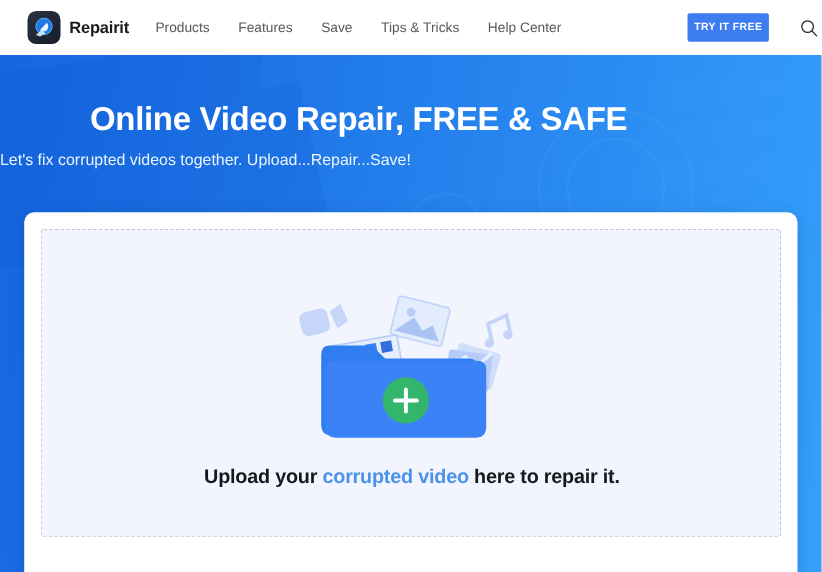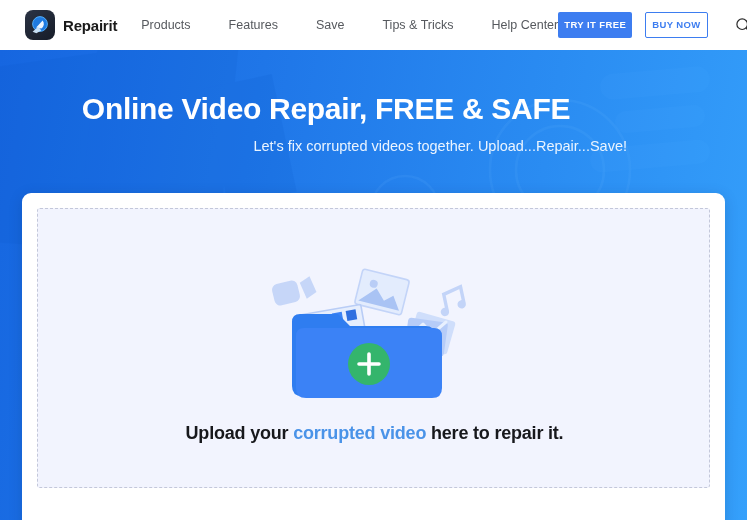--- a/index.html
+++ b/index.html
@@ -24,21 +24,21 @@
     width: 30px; height: 30px; border-radius: 8px;
     background: linear-gradient(145deg, #2b3344 0%, #161c28 100%);
     display: flex; align-items: center; justify-content: center;
     flex: none;
   }
   .brand-mark svg { display: block; }
   .brand-name {
     margin-left: 8px; font-size: 15px; font-weight: bold;
     color: #1a1a1a; letter-spacing: -0.2px;
   }
-  .nav { display: flex; align-items: flex-end; margin-left: 24px; gap: 12px; }
+  .nav { display: flex; align-items: flex-end; margin-left: 24px; }
   .nav-link {
     font-size: 12.5px; color: #56595e; margin-right: 26px;
     white-space: nowrap; cursor: pointer;
   }
   .nav-link:last-child { margin-right: 0; }
   .actions { display: flex; align-items: center; margin-left: auto; margin-right: 14px; }
   .btn {
     font-size: 9.5px; font-weight: bold; letter-spacing: 0.4px;
     padding: 0 6px; height: 26px; line-height: 26px;
     border-radius: 2px; cursor: pointer; white-space: nowrap;
@@ -61,21 +61,21 @@
     overflow: hidden;
   }
   .hero-pattern { position: absolute; inset: 0; opacity: 0.30; }
   .hero-title {
     position: absolute; top: 42px; left: 0; width: 652px;
     text-align: center; color: #ffffff;
     font-size: 30px; font-weight: bold; letter-spacing: -0.3px;
   }
   .hero-sub {
     position: absolute; top: 88px; left: 0; width: 627px;
-    text-align: right; color: #eaf4ff;
+    text-align: left; color: #eaf4ff;
     font-size: 14.5px;
   }
 
   
   .upload-card {
     position: absolute; top: 143px; left: 22px;
     width: 703px; height: 362px;
     background: #ffffff; border-radius: 9px;
     box-shadow: 0 3px 14px rgba(8, 40, 90, 0.18);
   }
@@ -119,21 +119,20 @@
     <div class="nav">
       <span class="nav-link">Products</span>
       <span class="nav-link">Features</span>
       <span class="nav-link">Save</span>
       <span class="nav-link">Tips &amp; Tricks</span>
       <span class="nav-link">Help Center</span>
     </div>
 
     <div class="actions">
       <div class="btn btn-primary">TRY IT FREE</div>
-      <div class="btn btn-outline">BUY NOW</div>
       <div class="search-btn">
         <svg width="17" height="17" viewBox="0 0 17 17">
           <circle cx="7.2" cy="7.2" r="5.3" fill="none" stroke="#2b2b2b" stroke-width="1.2"></circle>
           <line x1="11.2" y1="11.2" x2="15.4" y2="15.6" stroke="#2b2b2b" stroke-width="1.2" stroke-linecap="round"></line>
         </svg>
       </div>
     </div>
   </div>
 
   <div class="hero">

